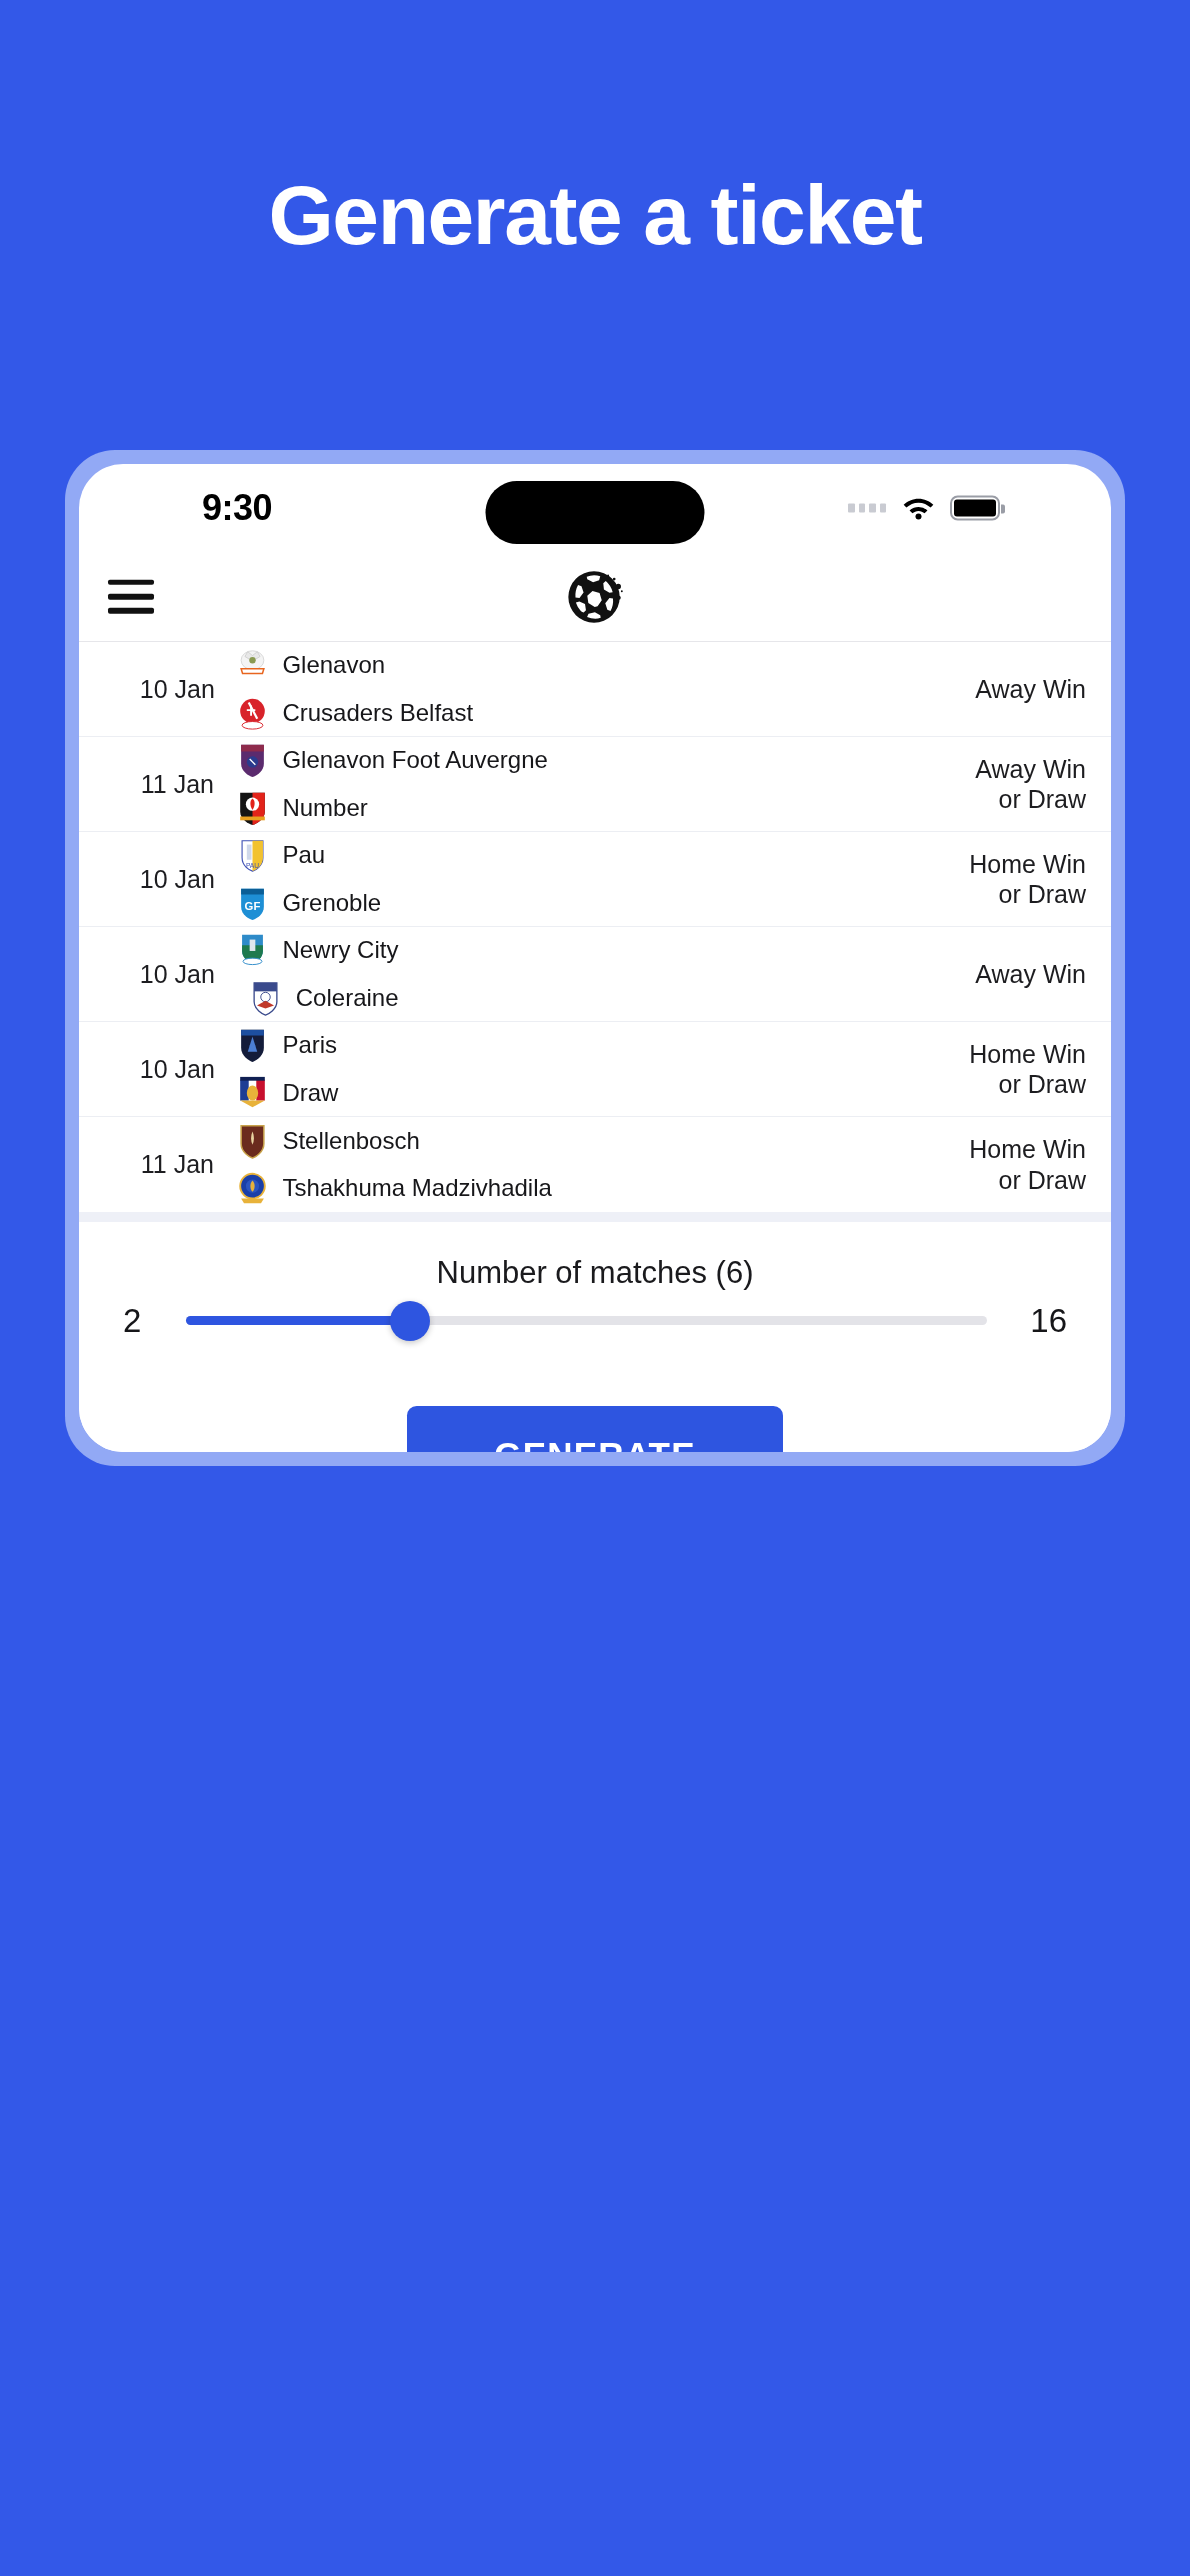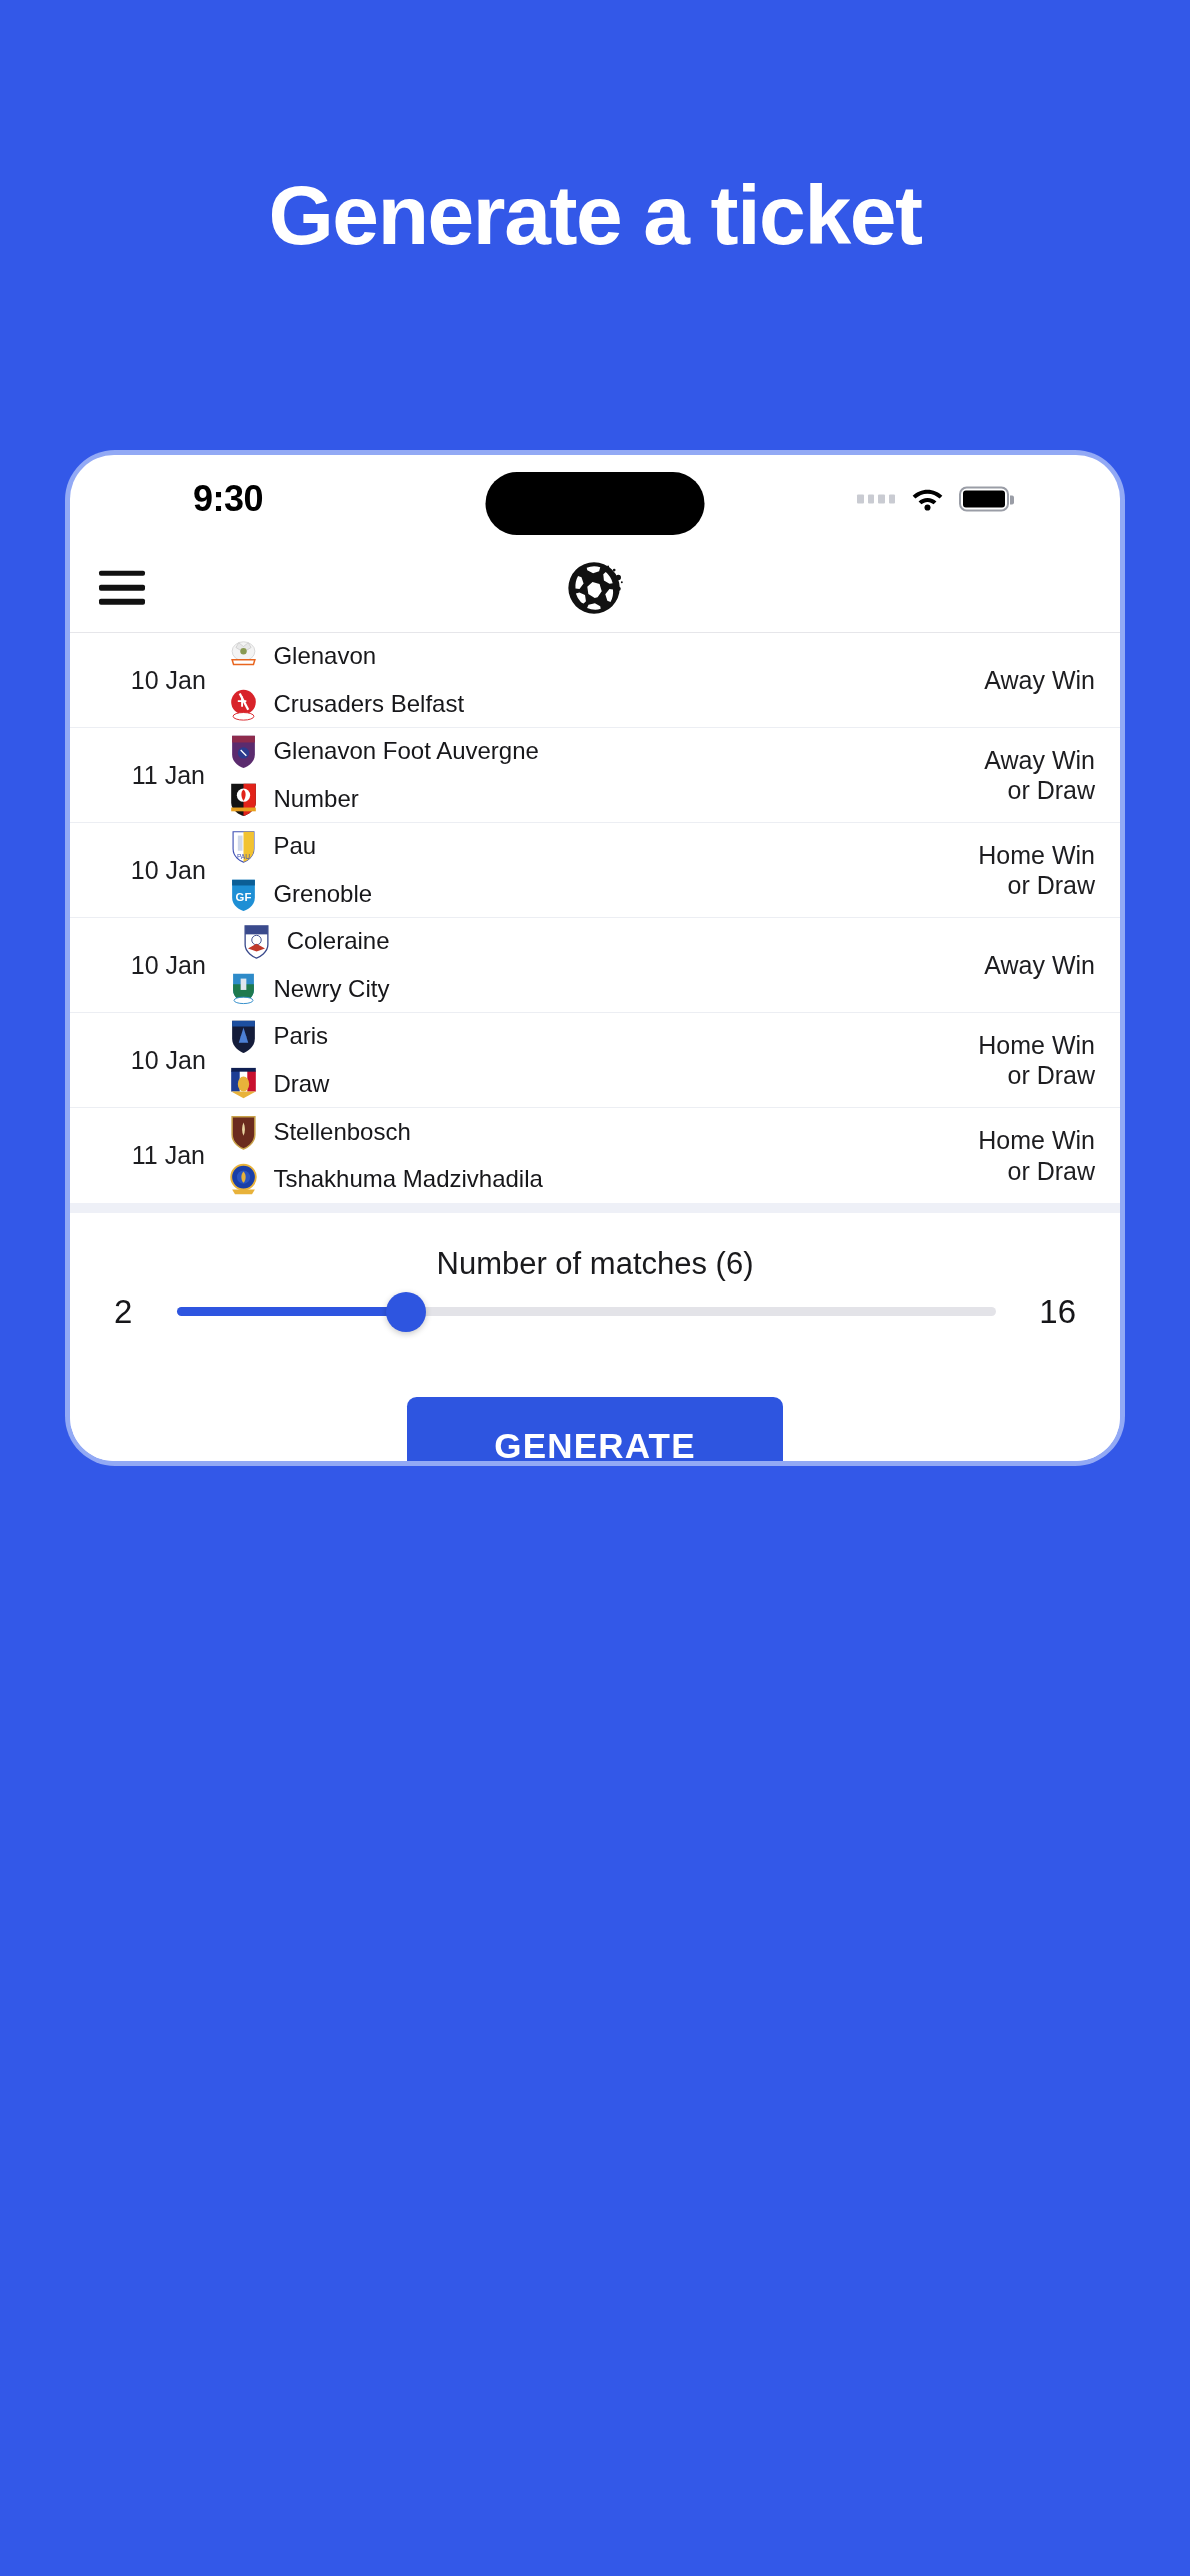--- a/index.html
+++ b/index.html
@@ -28,21 +28,21 @@
     line-height:1.05;
   }
 
   
   .phone-frame {
     position:absolute;
     left:65px; top:450px;
     width:1060px; height:1016px;
     background:#92A9F5;
     border-radius:50px;
-    padding:5px;
+    padding:14px;
   }
   .phone-screen {
     position:relative;
     width:100%; height:100%;
     background:#ffffff;
     border-radius:44px;
     overflow:hidden;
     display:flex;
     flex-direction:column;
   }
@@ -400,41 +400,41 @@
             </div>
           </div>
           <div class="match-pred">Home Win
 or Draw</div>
         </div>
 
         <div class="match-row">
           <div class="match-date">10 Jan</div>
           <div class="match-teams">
             <div class="team-line">
+              <span>
+                <svg class="crest" viewBox="0 0 34 38">
+                    <path d="M6 3h22v17c0 8-8 12-11 13-3-1-11-5-11-13z" fill="#2E8BC9"></path>
+                    <path d="M6 14h22v6c0 8-8 12-11 13-3-1-11-5-11-13z" fill="#1E7A4E"></path>
+                    <rect x="14" y="8" width="6" height="12" fill="#dfe6ee"></rect>
+                    <ellipse cx="17" cy="31" rx="10" ry="3.4" fill="#fff" stroke="#2E8BC9"></ellipse>
+                  </svg>
+              </span>
+              <span class="team-name">Newry City</span>
+            </div>
+            <div class="team-line">
               <path></path>
               <span>
                 <svg class="crest" viewBox="0 0 34 38">
                     <path d="M5 3h24v20c0 8-9 13-12 14-3-1-12-6-12-14z" fill="#ffffff" stroke="#3A4A8C" stroke-width="1.4"></path>
                     <path d="M5 3h24v9H5z" fill="#3A4A8C"></path>
                     <circle cx="17" cy="18" r="5" fill="#fff" stroke="#3A4A8C"></circle>
                     <path d="M8 27l9-5 9 5-9 3z" fill="#C0392B"></path>
                   </svg>
               </span>
               <span class="team-name">Coleraine</span>
-            </div>
-            <div class="team-line">
-              <span>
-                <svg class="crest" viewBox="0 0 34 38">
-                    <path d="M6 3h22v17c0 8-8 12-11 13-3-1-11-5-11-13z" fill="#2E8BC9"></path>
-                    <path d="M6 14h22v6c0 8-8 12-11 13-3-1-11-5-11-13z" fill="#1E7A4E"></path>
-                    <rect x="14" y="8" width="6" height="12" fill="#dfe6ee"></rect>
-                    <ellipse cx="17" cy="31" rx="10" ry="3.4" fill="#fff" stroke="#2E8BC9"></ellipse>
-                  </svg>
-              </span>
-              <span class="team-name">Newry City</span>
             </div>
           </div>
           <div class="match-pred">Away Win</div>
         </div>
 
         <div class="match-row">
           <div class="match-date">10 Jan</div>
           <div class="match-teams">
             <div class="team-line">
               <span>

